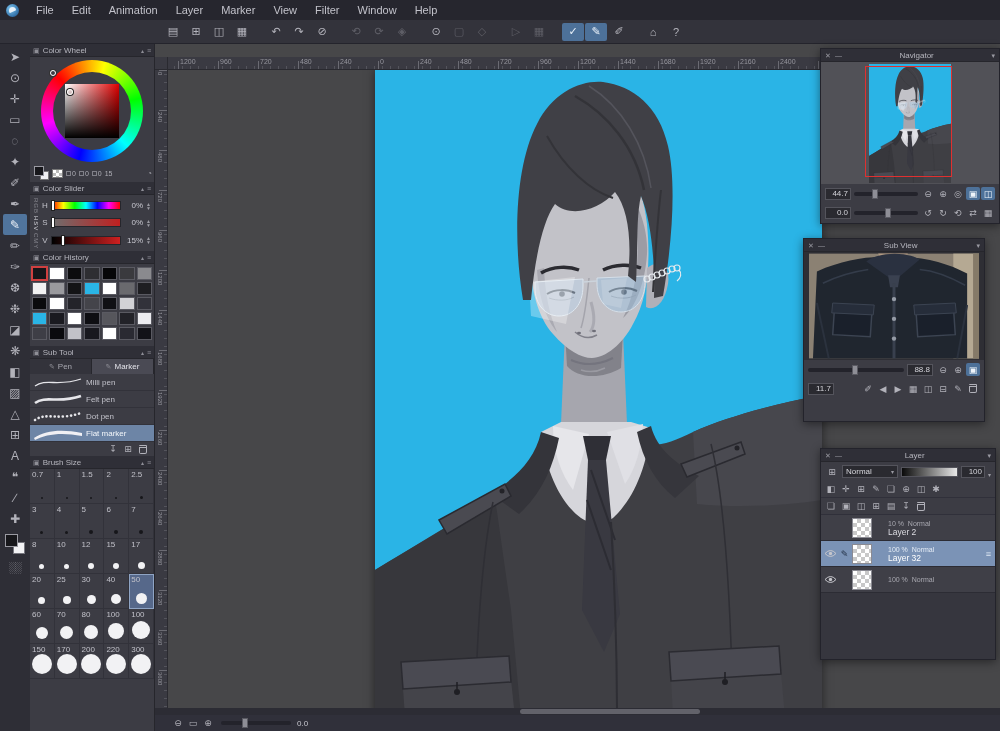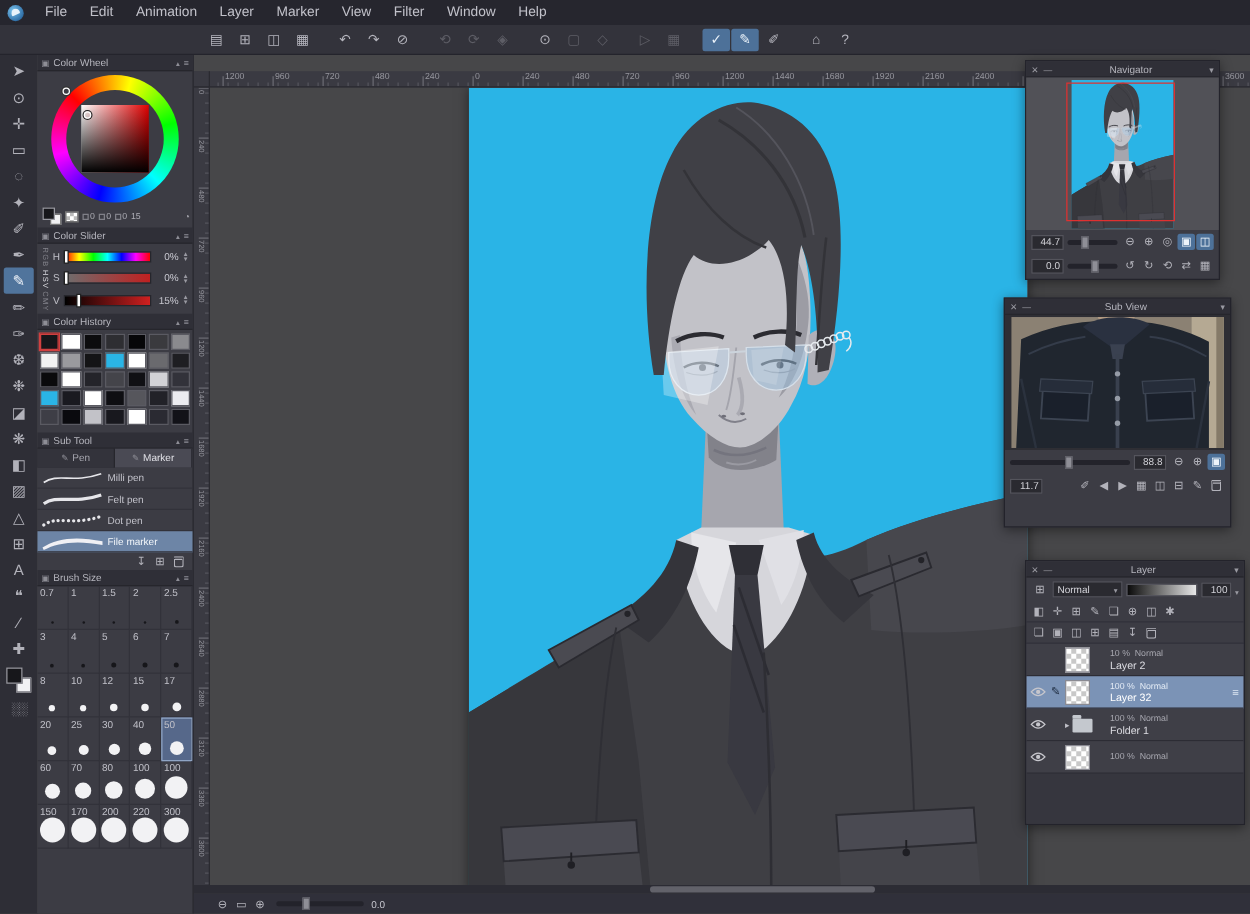--- a/index.html
+++ b/index.html
@@ -112,21 +112,21 @@
 .i-close::before{content:"✕";font-size:7px;color:#9a9aa2}
 .i-min::before{content:"—";font-size:7px;color:#9a9aa2}
 .i-car::before{content:"▾";font-size:7px;color:#9a9aa2}
 .ic-row{display:flex;align-items:center;gap:1px}
 .mini-btn{width:14px;height:13px;display:flex;align-items:center;justify-content:center;font-size:9px;color:#b2b2ba;border-radius:2px;flex:0 0 14px}
 .mini-btn.active{background:#4d7199;color:#eef4fa}
 .trash{width:8px;height:9px;border:1px solid #b2b2ba;border-top:3px double #b2b2ba;border-radius:1px 1px 2px 2px}
 .val-box{width:26px;height:12px;background:#2a2a30;border:1px solid #54545c;font-size:8px;color:#d2d2d8;display:flex;align-items:center;justify-content:flex-end;padding-right:2px;flex:0 0 26px}
 .slider{flex:1;height:4px;background:#23232b;border-radius:2px;position:relative}
 .slider .knob{position:absolute;top:-3px;width:6px;height:10px;background:#8e8e96;border:1px solid #5a5a62}
-.navigator{left:820px;top:48px;width:156px;height:176px}
+.navigator{left:820px;top:48px;width:180px;height:176px}
 .nav-thumb-area{position:relative;height:122px;background:#515157;display:flex;align-items:center;justify-content:center}
 .nav-thumb{position:relative;width:82px;height:119px}
 .nav-thumb svg{width:100%;height:100%;display:block}
 .nav-redrect{position:absolute;left:-4px;top:2px;width:87px;height:111px;border:1px solid #e03030}
 .nav-row{height:19px;display:flex;align-items:center;gap:3px;padding:0 4px}
 .subview{left:803px;top:238px;width:182px;height:184px}
 .sv-photo{height:108px;display:flex;align-items:center;justify-content:center;background:#2e2e34;overflow:hidden}
 .layerpanel{left:820px;top:448px;width:176px;height:212px;display:flex;flex-direction:column;overflow:hidden}
 .lp-row1{height:19px;min-height:19px;display:flex;align-items:center;gap:3px;padding:0 4px}
 .blend-select{width:56px;height:13px;background:#2a2a30;border:1px solid #54545c;font-size:8px;color:#d6d6dc;display:flex;align-items:center;padding:0 3px;gap:2px;flex:0 0 56px}
@@ -466,21 +466,21 @@
         <div class="st-item">
           <div class="st-stroke"><svg width="52" height="14" viewBox="0 0 52 14">
               <path d="M3,11 C14,3 26,12 49,4" fill="none" stroke="#e6e6ea" stroke-width="2.6" stroke-linecap="round" stroke-dasharray="0.1 4"></path>
             </svg></div>
           <div class="st-label">Dot pen</div>
         </div>
         <div class="st-item sel">
           <div class="st-stroke"><svg width="52" height="14" viewBox="0 0 52 14">
               <path d="M2,12 C14,4 30,3 50,7 L50,10 C30,6 14,8 3,14 Z" fill="#f0f0f4"></path>
             </svg></div>
-          <div class="st-label">File marker</div>
+          <div class="st-label">Flat marker</div>
         </div>
       </div>
     <div class="st-foot">
       <span class="ic-row">
           <div class="mini-btn">↧</div>
           <div class="mini-btn">⊞</div>
           <div class="mini-btn">
             <div class="trash"></div>
           </div>
         </span>
@@ -1079,37 +1079,20 @@
         </div>
         <div class="layer-row">
           <div class="lr-eye">
             <svg width="13" height="9" viewBox="0 0 13 9">
               <path d="M1,4.5 Q6.5,-1.5 12,4.5 Q6.5,10.5 1,4.5 Z" fill="none" stroke="#c6c6cc"></path>
               <circle cx="6.5" cy="4.5" r="1.7" fill="#c6c6cc"></circle>
             </svg>
           </div>
           <div class="lr-edit"></div>
           <div class="lr-thumbzone">
-            <div class="lr-exp">▸</div>
-            <div class="lr-folder"></div>
-          </div>
-          <div class="lr-meta">
-            <div class="lr-line1">100 %  Normal</div>
-            <div class="lr-line2">Folder 1</div>
-          </div>
-        </div>
-        <div class="layer-row">
-          <div class="lr-eye">
-            <svg width="13" height="9" viewBox="0 0 13 9">
-              <path d="M1,4.5 Q6.5,-1.5 12,4.5 Q6.5,10.5 1,4.5 Z" fill="none" stroke="#c6c6cc"></path>
-              <circle cx="6.5" cy="4.5" r="1.7" fill="#c6c6cc"></circle>
-            </svg>
-          </div>
-          <div class="lr-edit"></div>
-          <div class="lr-thumbzone">
             <div class="lr-checker"></div>
           </div>
           <div class="lr-meta">
             <div class="lr-line1">100 %  Normal</div>
           </div>
         </div>
       </div>
   </div>
 
 </div>

